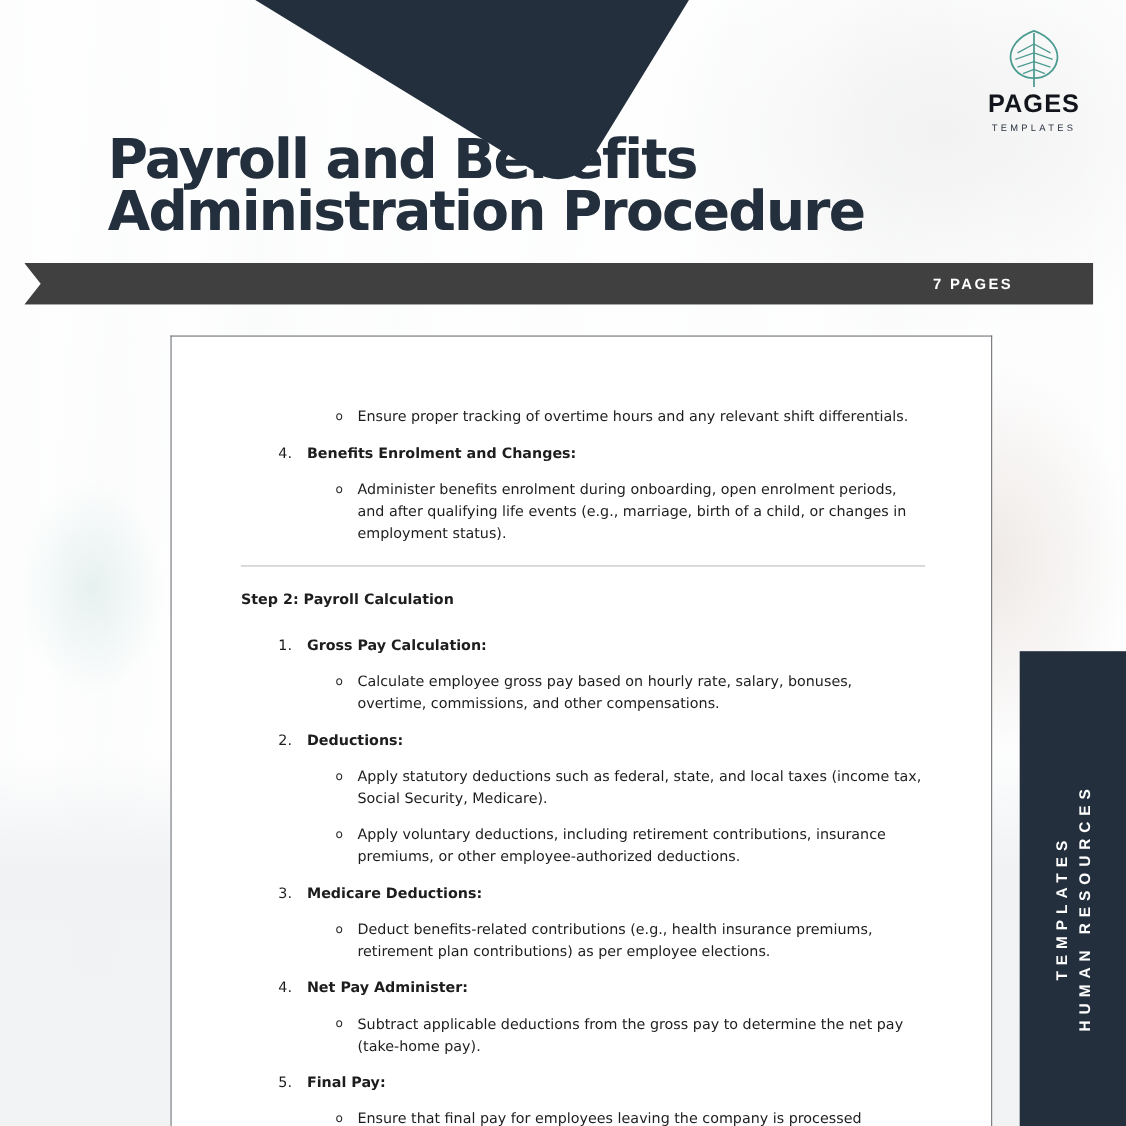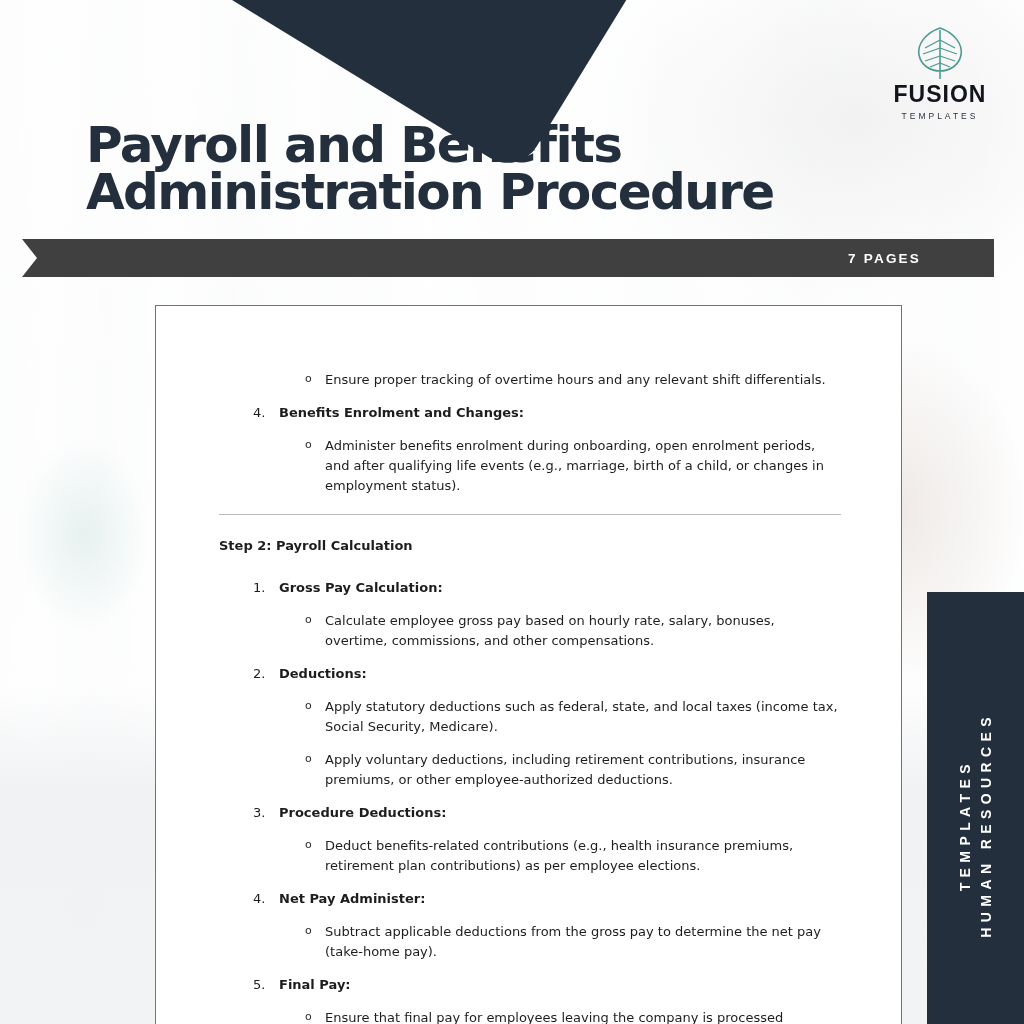--- a/index.html
+++ b/index.html
@@ -91,21 +91,21 @@
     font-weight: normal;
     font-size: 8.5px;
     letter-spacing: 3.0px;
     color: #2b3340;
     margin-top: 5px;
   }
 
   
   #title-wrap {
     position: absolute;
-    left: 86px;
+    left: 98px;
     top: 122px;
     z-index: 5;
   }
   .title-line {
     font-family: "DejaVu Sans", sans-serif;
     font-weight: bold;
     font-size: 50px;
     line-height: 0.94;
     letter-spacing: -1.6px;
     color: #232f3d;
@@ -248,21 +248,21 @@
     <line x1="29" y1="6" x2="29" y2="55" stroke="#4c9b91" stroke-width="1.6"></line>
     <line x1="29" y1="16" x2="14" y2="24" stroke="#4c9b91" stroke-width="1.2"></line>
     <line x1="29" y1="16" x2="44" y2="24" stroke="#4c9b91" stroke-width="1.2"></line>
     <line x1="29" y1="24" x2="12" y2="30" stroke="#4c9b91" stroke-width="1.2"></line>
     <line x1="29" y1="24" x2="46" y2="30" stroke="#4c9b91" stroke-width="1.2"></line>
     <line x1="29" y1="32" x2="14" y2="37" stroke="#4c9b91" stroke-width="1.2"></line>
     <line x1="29" y1="32" x2="44" y2="37" stroke="#4c9b91" stroke-width="1.2"></line>
     <line x1="29" y1="39" x2="19" y2="43" stroke="#4c9b91" stroke-width="1.2"></line>
     <line x1="29" y1="39" x2="39" y2="43" stroke="#4c9b91" stroke-width="1.2"></line>
   </svg>
-  <div id="logo-word">FUSION</div>
+  <div id="logo-word">PAGES</div>
   <div id="logo-sub">TEMPLATES</div>
 </div>
 
 <div id="title-wrap">
   <div class="title-line">Payroll and Benefits</div>
   <div class="title-line">Administration Procedure</div>
 </div>
 
 <div id="ribbon">
   <span id="ribbon-label">7 PAGES</span>
@@ -299,21 +299,21 @@
       <div class="sub-item">
         <span class="sub-marker">o</span>
         <span class="sub-text">Apply statutory deductions such as federal, state, and local taxes (income tax, Social Security, Medicare).</span>
       </div>
       <div class="sub-item">
         <span class="sub-marker">o</span>
         <span class="sub-text">Apply voluntary deductions, including retirement contributions, insurance premiums, or other employee-authorized deductions.</span>
       </div>
       <div class="num-item">
         <span class="num-marker">3.</span>
-        <span class="num-text">Procedure Deductions:</span>
+        <span class="num-text">Medicare Deductions:</span>
       </div>
       <div class="sub-item">
         <span class="sub-marker">o</span>
         <span class="sub-text">Deduct benefits-related contributions (e.g., health insurance premiums, retirement plan contributions) as per employee elections.</span>
       </div>
       <div class="num-item">
         <span class="num-marker">4.</span>
         <span class="num-text">Net Pay Administer:</span>
       </div>
       <div class="sub-item">

